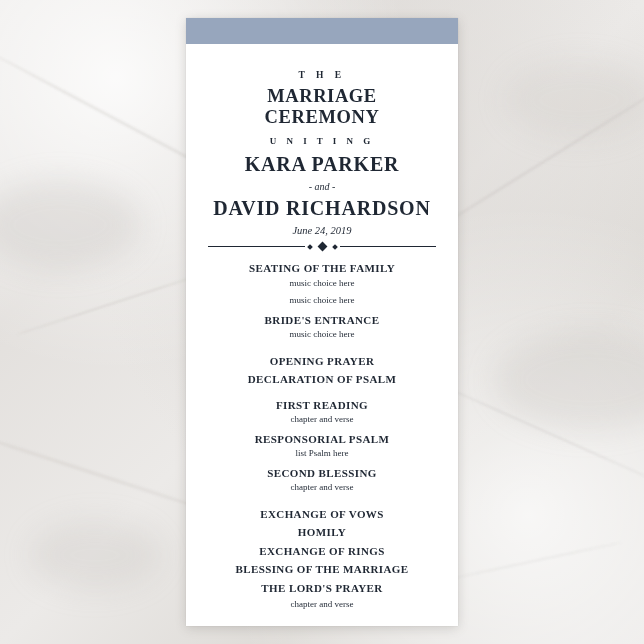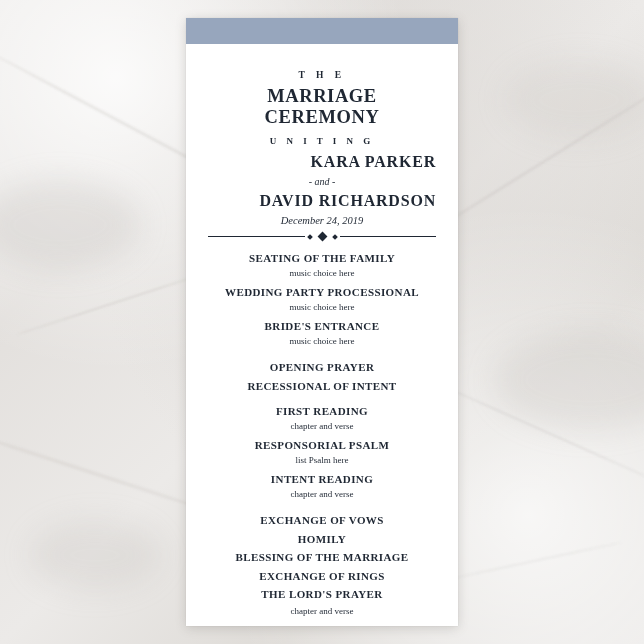--- a/index.html
+++ b/index.html
@@ -78,25 +78,24 @@
     margin: 6px 0 8px 0;
   }
   .uniting {
     font-size: 9px;
     letter-spacing: 4px;
     font-weight: 700;
     margin: 5px 0 7px 0;
     font-family: Liberation Serif, serif;
   }
   .name {
-    font-size: 16px;
+    font-size: 20px;
     font-weight: 700;
     letter-spacing: 0.8px;
     margin: 5px 0;
-    text-align: right;
   }
   .amp {
     font-size: 10px;
     font-style: italic;
     margin: 3px 0 3px 0;
   }
   .date {
     font-size: 10.5px;
     font-style: italic;
     margin: 4px 0 2px 0;
@@ -159,75 +158,74 @@
 
   <div class="card">
     <div class="card-band"></div>
     <div class="card-body">
       <div class="the">T H E</div>
       <div class="ceremony">MARRIAGE CEREMONY</div>
       <div class="uniting">U N I T I N G</div>
       <div class="name">KARA PARKER</div>
       <div class="amp">- and -</div>
       <div class="name">DAVID RICHARDSON</div>
-      <div class="date">December 24, 2019</div>
+      <div class="date">June 24, 2019</div>
 
       <div class="divider">
         <div class="line"></div>
         <div class="small"></div>
         <div class="gem"></div>
         <div class="small"></div>
         <div class="line"></div>
       </div>
 
       <div id="program-list">
           <div class="item">
             <div class="item-title">SEATING OF THE FAMILY</div>
             <div class="item-sub">music choice here</div>
           </div>
           <div class="item">
-            <div class="item-title">WEDDING PARTY PROCESSIONAL</div>
             <div class="item-sub">music choice here</div>
           </div>
           <div class="item">
             <div class="item-title">BRIDE'S ENTRANCE</div>
             <div class="item-sub">music choice here</div>
           </div>
           <div class="gap"></div>
           <div class="item">
             <div class="item-title">OPENING PRAYER</div>
           </div>
           <div class="item">
-            <div class="item-title">RECESSIONAL OF INTENT</div>
+            <div class="item-title">DECLARATION OF PSALM</div>
           </div>
           <div class="gap"></div>
           <div class="item">
             <div class="item-title">FIRST READING</div>
             <div class="item-sub">chapter and verse</div>
           </div>
           <div class="item">
             <div class="item-title">RESPONSORIAL PSALM</div>
             <div class="item-sub">list Psalm here</div>
           </div>
           <div class="item">
-            <div class="item-title">INTENT READING</div>
+            <div class="item-title">SECOND BLESSING</div>
             <div class="item-sub">chapter and verse</div>
           </div>
           <div class="gap"></div>
           <div class="item">
             <div class="item-title">EXCHANGE OF VOWS</div>
           </div>
           <div class="item">
             <div class="item-title">HOMILY</div>
           </div>
           <div class="item">
+            <div class="item-title">EXCHANGE OF RINGS</div>
+          </div>
+          <div class="item">
             <div class="item-title">BLESSING OF THE MARRIAGE</div>
-          </div>
-          <div class="item">
-            <div class="item-title">EXCHANGE OF RINGS</div>
           </div>
           <div class="item">
             <div class="item-title">THE LORD'S PRAYER</div>
           </div>
           <div class="item">
             <div class="item-sub">chapter and verse</div>
           </div>
         </div>
     </div>
   </div>

